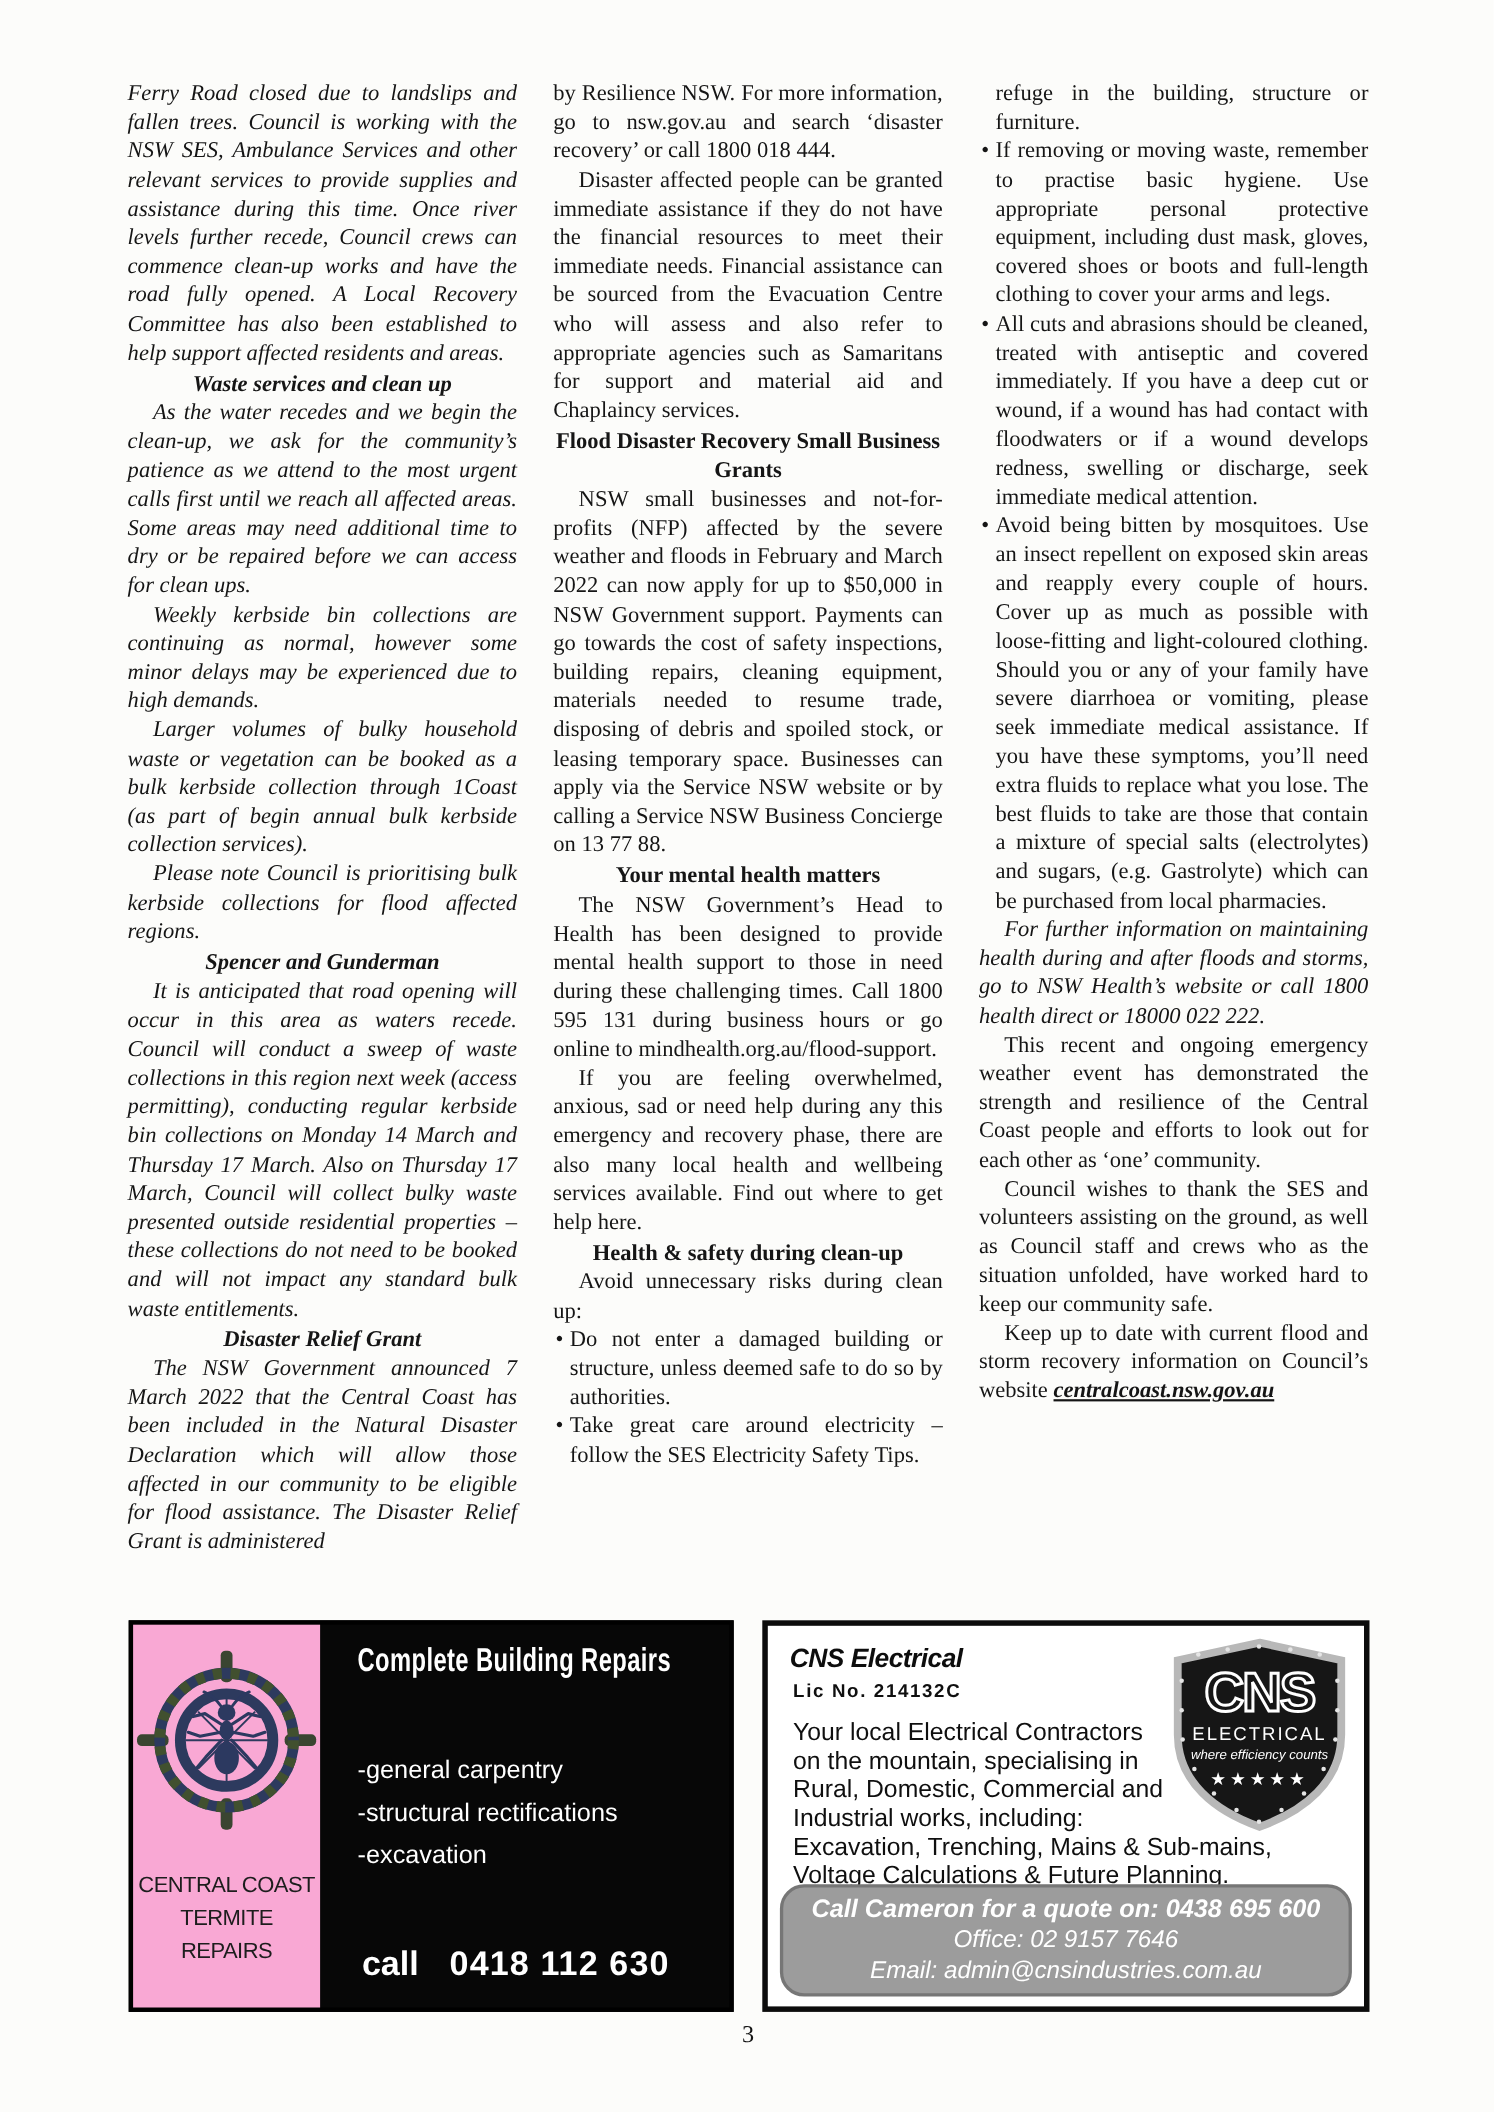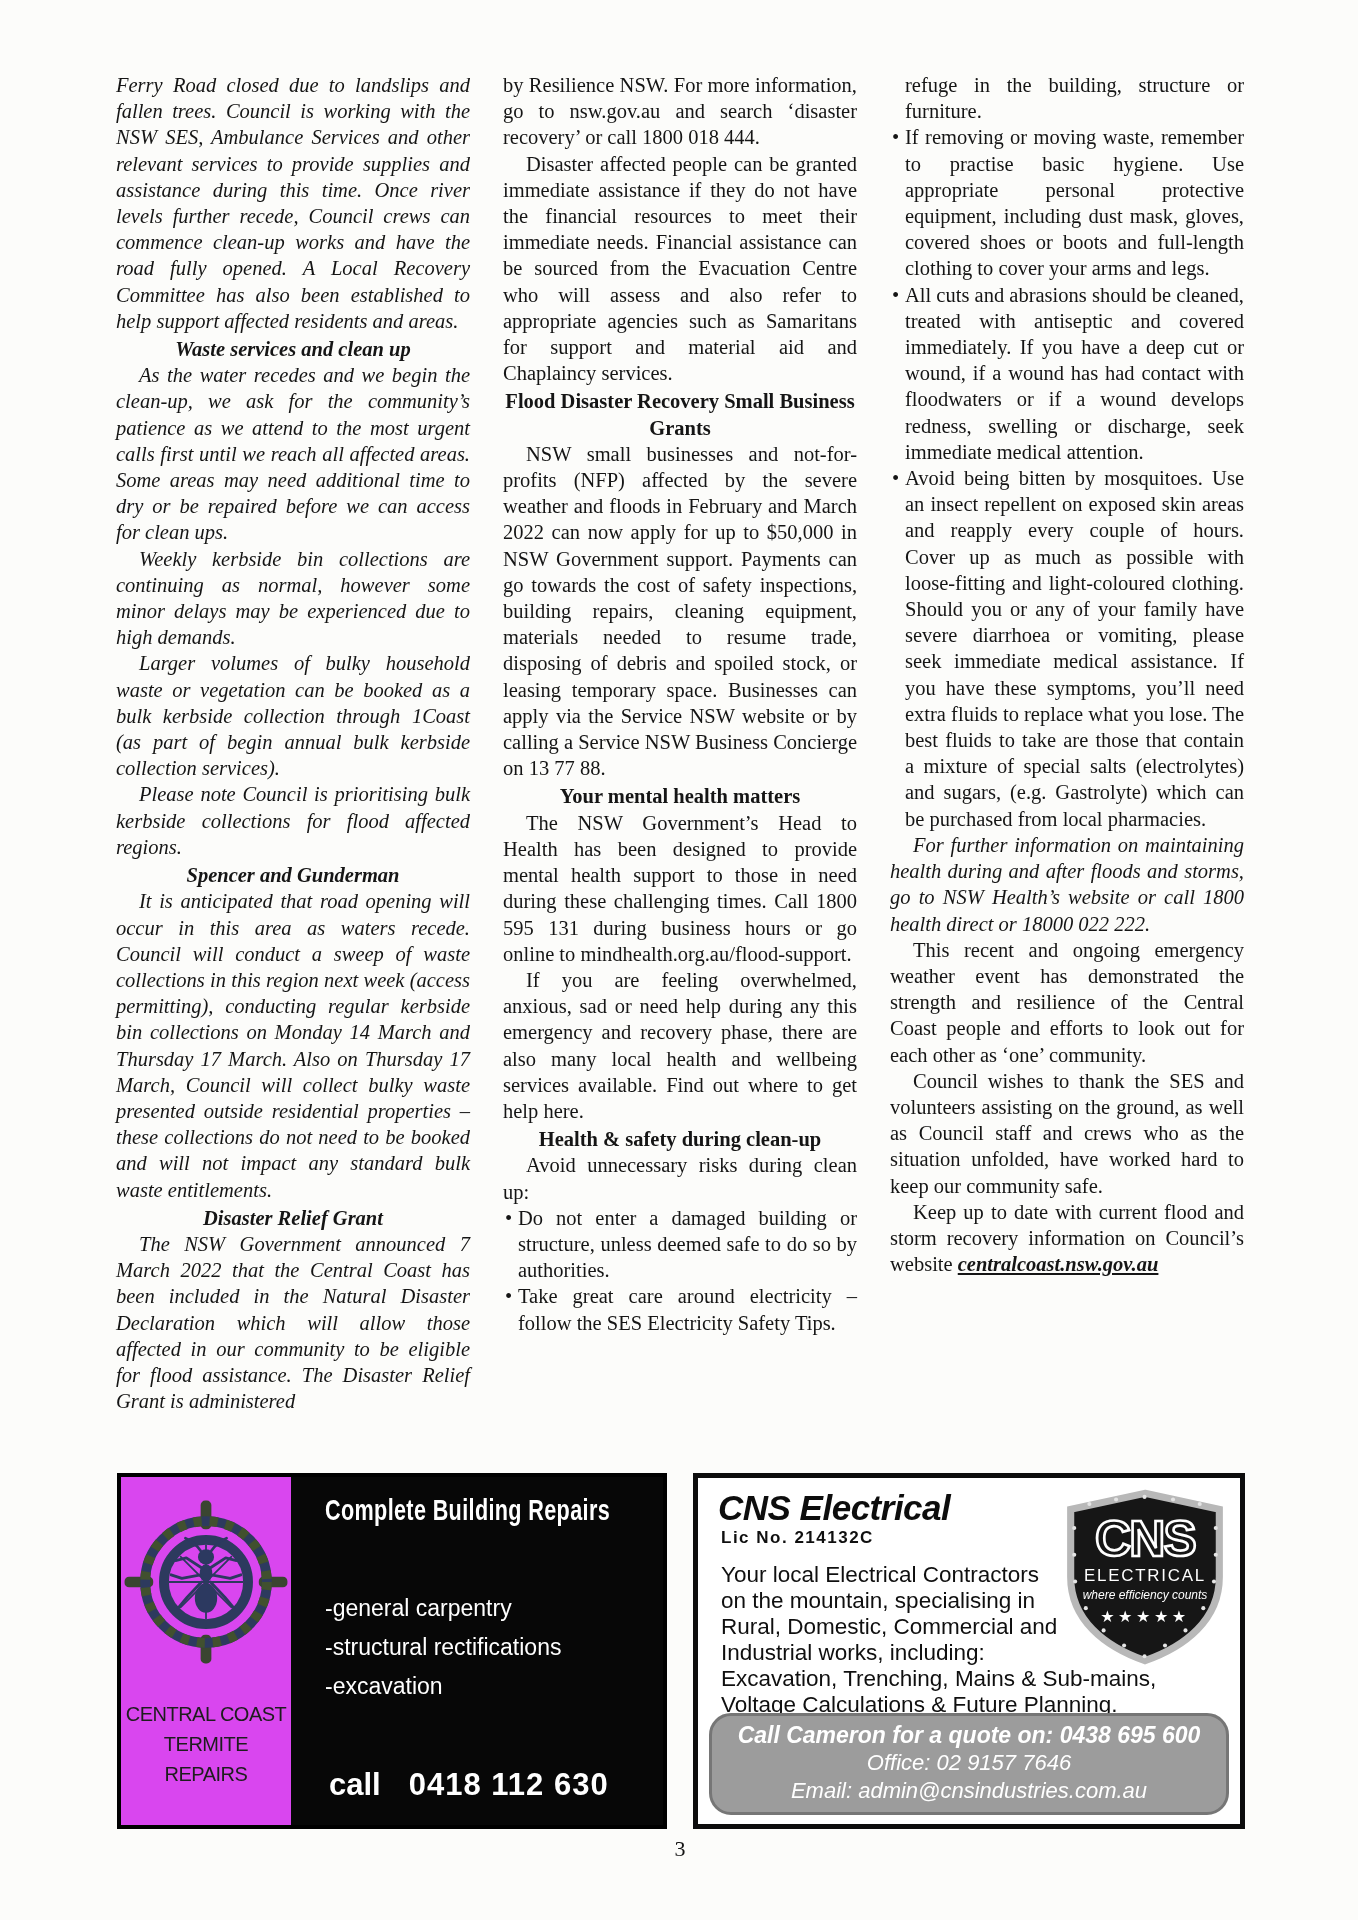--- a/index.html
+++ b/index.html
@@ -28,21 +28,21 @@
   .bullet.nob::before { content:none; }
   .gap { margin-top:26px;font-style:italic; }
   .plink { font-weight:bold; font-style:italic; text-decoration:underline; }
 
   
   .ad-combo {
     position:absolute; left:117px; top:1473px; width:550px; height:356px;
     border:4px solid #000; background:#070707; display:flex;
   }
   .termite-panel {
-    width:210px; background:#d946ef; display:flex; flex-direction:column;
+    width:210px; background:#f9a8d4; display:flex; flex-direction:column;
     align-items:center; padding-top:20px;
   }
   .termite-name {
     margin-top:32px; font-family:"Liberation Sans", sans-serif;
     font-size:20px; letter-spacing:-0.5px; line-height:30px;
     color:#1d1d1d; text-align:center;
   }
   .building-panel {
     flex:1; color:#ffffff; font-family:Liberation Sans, sans-serif;
     padding:16px 16px 22px 34px; display:flex; flex-direction:column;
@@ -54,21 +54,21 @@
   .cbr-services { margin-top:62px; font-size:23px; line-height:39px; font-weight:400; }
   .cbr-call { margin-top:auto; font-size:31px; font-weight:bold; padding-left:4px; white-space:nowrap; }
   .cbr-call .num { margin-left:28px; letter-spacing:1px; }
 
   .ad-cns {
     position:absolute; left:693px; top:1473px; width:552px; height:356px;
     border:5px solid #0c0c0c; background:#ffffff;
     font-family:"Liberation Sans", sans-serif; color:#0f0f0f;
   }
   .cns-title {
-    margin:10px 0 0 20px; font-size:35px; font-weight:bold; font-style:italic;
+    margin:10px 0 0 20px; font-size:24px; font-weight:bold; font-style:italic;
     letter-spacing:-0.5px; color:#0d0d0d; line-height:40px;
   }
   .cns-lic { margin:0 0 0 23px; font-size:17px; font-weight:bold; letter-spacing:1.5px; line-height:20px; }
   .cns-body { margin:14px 0 0 23px; font-size:22.5px; line-height:26px; width:480px; }
   .cns-badge { position:absolute; top:10px; right:7px; width:176px; height:178px; }
   .cns-contact {
     position:absolute; left:11px; right:11px; bottom:9px;
     background:#9c9c9c; border:3px solid #767676; border-radius:22px;
     text-align:center; color:#ffffff; font-style:italic; padding:5px 10px 7px;
   }

